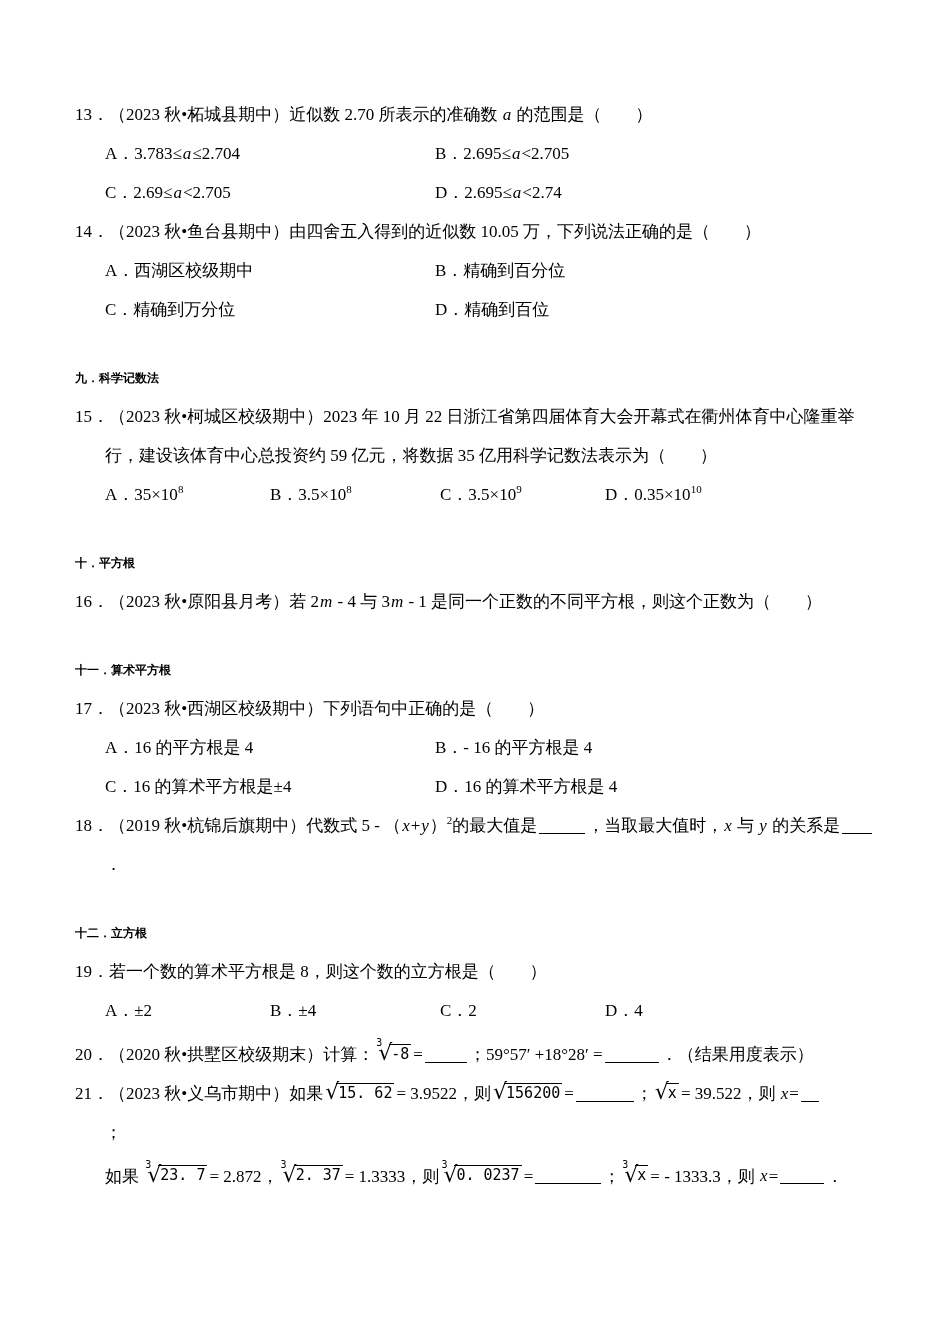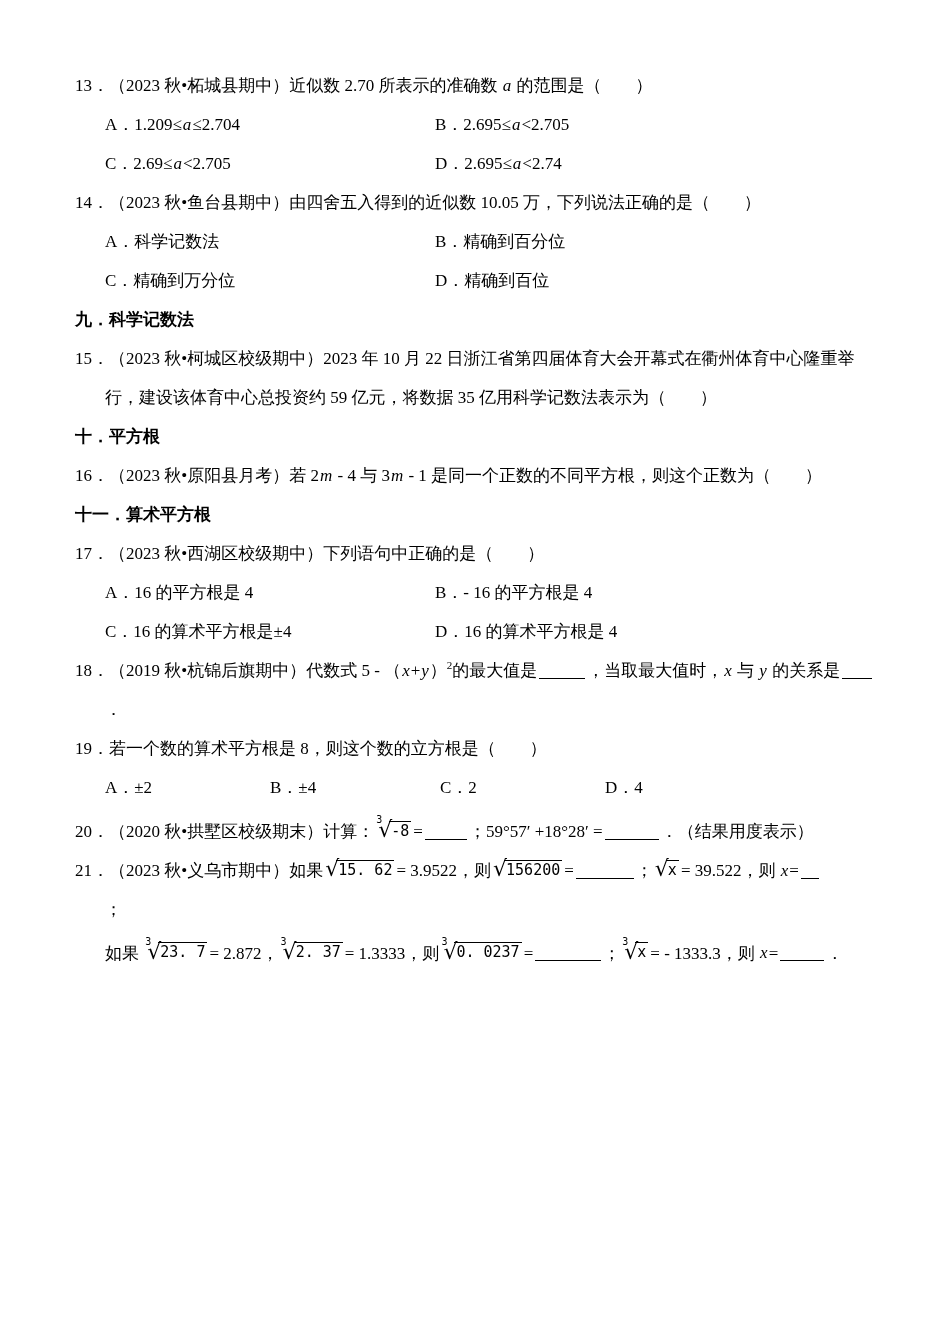--- a/index.html
+++ b/index.html
@@ -9,33 +9,33 @@
     color: #000000;
   }
   body {
     width: 950px;
     height: 1344px;
     overflow: hidden;
     font-family: "Liberation Serif", "DejaVu Serif", serif;
     font-size: 17px;
   }
   .page {
-    padding: 73px 40px 0 75px;
+    padding: 102px 40px 0 75px;
     white-space: nowrap;
   }
   .line {
     line-height: 26px;
     min-height: 26px;
     margin: 0 0 13px 0;
   }
   .cont { padding-left: 30px; }
   .heading {
     font-weight: bold;
-    font-size: 17px;
-    margin-top: 13px;
+    font-size: 12px;
+    margin-top: 42px;
   }
   .opts {
     position: relative;
     height: 26px;
     line-height: 26px;
     margin: 0 0 13px 0;
   }
   .opt { position: absolute; top: 0; }
   
   .oA2 { left: 30px; }
@@ -85,62 +85,69 @@
     transform: translateY(-1px);
   }
 </style>
 </head>
 <body>
 
 <div class="page">
 
   <div class="line"><span>13．（2023 秋•柘城县期中）近似数 2.70 所表示的准确数 </span><span class="run-i">a</span><span> 的范围是（　　）</span></div>
   <div class="opts">
-    <span class="opt oA2"><span>A．1.209≤</span><span class="run-i">a</span><span>≤2.704</span></span>
+    <span class="opt oA2"><span>A．3.783≤</span><span class="run-i">a</span><span>≤2.704</span></span>
     <span class="opt oB2"><span>B．2.695≤</span><span class="run-i">a</span><span>&lt;2.705</span></span>
   </div>
   <div class="opts">
     <span class="opt oA2"><span>C．2.69≤</span><span class="run-i">a</span><span>&lt;2.705</span></span>
     <span class="opt oB2"><span>D．2.695≤</span><span class="run-i">a</span><span>&lt;2.74</span></span>
   </div>
 
   <div class="line"><span>14．（2023 秋•鱼台县期中）由四舍五入得到的近似数 10.05 万，下列说法正确的是（　　）</span></div>
   <div class="opts">
-    <span class="opt oA2"><span>A．科学记数法</span></span>
+    <span class="opt oA2"><span>A．西湖区校级期中</span></span>
     <span class="opt oB2"><span>B．精确到百分位</span></span>
   </div>
   <div class="opts">
     <span class="opt oA2"><span>C．精确到万分位</span></span>
     <span class="opt oB2"><span>D．精确到百位</span></span>
   </div>
 
   <div class="line heading">九．科学记数法</div>
 
   <div class="line"><span>15．（2023 秋•柯城区校级期中）2023 年 10 月 22 日浙江省第四届体育大会开幕式在衢州体育中心隆重举</span></div>
   <div class="line cont"><span>行，建设该体育中心总投资约 59 亿元，将数据 35 亿用科学记数法表示为（　　）</span></div>
+  <div class="opts">
+    <span class="opt oA4"><span>A．35×10</span><span class="run-sup">8</span></span>
+    <span class="opt oB4"><span>B．3.5×10</span><span class="run-sup">8</span></span>
+    <span class="opt oC4"><span>C．3.5×10</span><span class="run-sup">9</span></span>
+    <span class="opt oD4"><span>D．0.35×10</span><span class="run-sup">10</span></span>
+  </div>
 
   <div class="line heading">十．平方根</div>
 
   <div class="line"><span>16．（2023 秋•原阳县月考）若 2</span><span class="run-i">m</span><span> - 4 与 3</span><span class="run-i">m</span><span> - 1 是同一个正数的不同平方根，则这个正数为（　　）</span></div>
 
   <div class="line heading">十一．算术平方根</div>
 
   <div class="line"><span>17．（2023 秋•西湖区校级期中）下列语句中正确的是（　　）</span></div>
   <div class="opts">
     <span class="opt oA2"><span>A．16 的平方根是 4</span></span>
     <span class="opt oB2"><span>B．- 16 的平方根是 4</span></span>
   </div>
   <div class="opts">
     <span class="opt oA2"><span>C．16 的算术平方根是±4</span></span>
     <span class="opt oB2"><span>D．16 的算术平方根是 4</span></span>
   </div>
 
   <div class="line"><span>18．（2019 秋•杭锦后旗期中）代数式 5 - （</span><span class="run-i">x</span><span>+</span><span class="run-i">y</span><span>）</span><span class="run-sup">2</span><span>的最大值是</span><span class="blank" style="width: 46px;"></span><span>，当取最大值时，</span><span class="run-i">x</span><span> 与 </span><span class="run-i">y</span><span> 的关系是</span><span class="blank" style="width: 30px;"></span></div>
   <div class="line cont"><span>．</span></div>
 
+  <div class="line heading">十二．立方根</div>
 
   <div class="line"><span>19．若一个数的算术平方根是 8，则这个数的立方根是（　　）</span></div>
   <div class="opts">
     <span class="opt oA4"><span>A．±2</span></span>
     <span class="opt oB4"><span>B．±4</span></span>
     <span class="opt oC4"><span>C．2</span></span>
     <span class="opt oD4"><span>D．4</span></span>
   </div>
 
   <div class="line tallgap"><span>20．（2020 秋•拱墅区校级期末）计算：</span><span class="sqrt"><sup class="sqrt-n">3</sup><span class="sqrt-sign">√</span><span class="sqrt-rad">-8</span></span><span>=</span><span class="blank" style="width: 42px;"></span><span>；59°57′ +18°28′ =</span><span class="blank" style="width: 54px;"></span><span>．（结果用度表示）</span></div>

